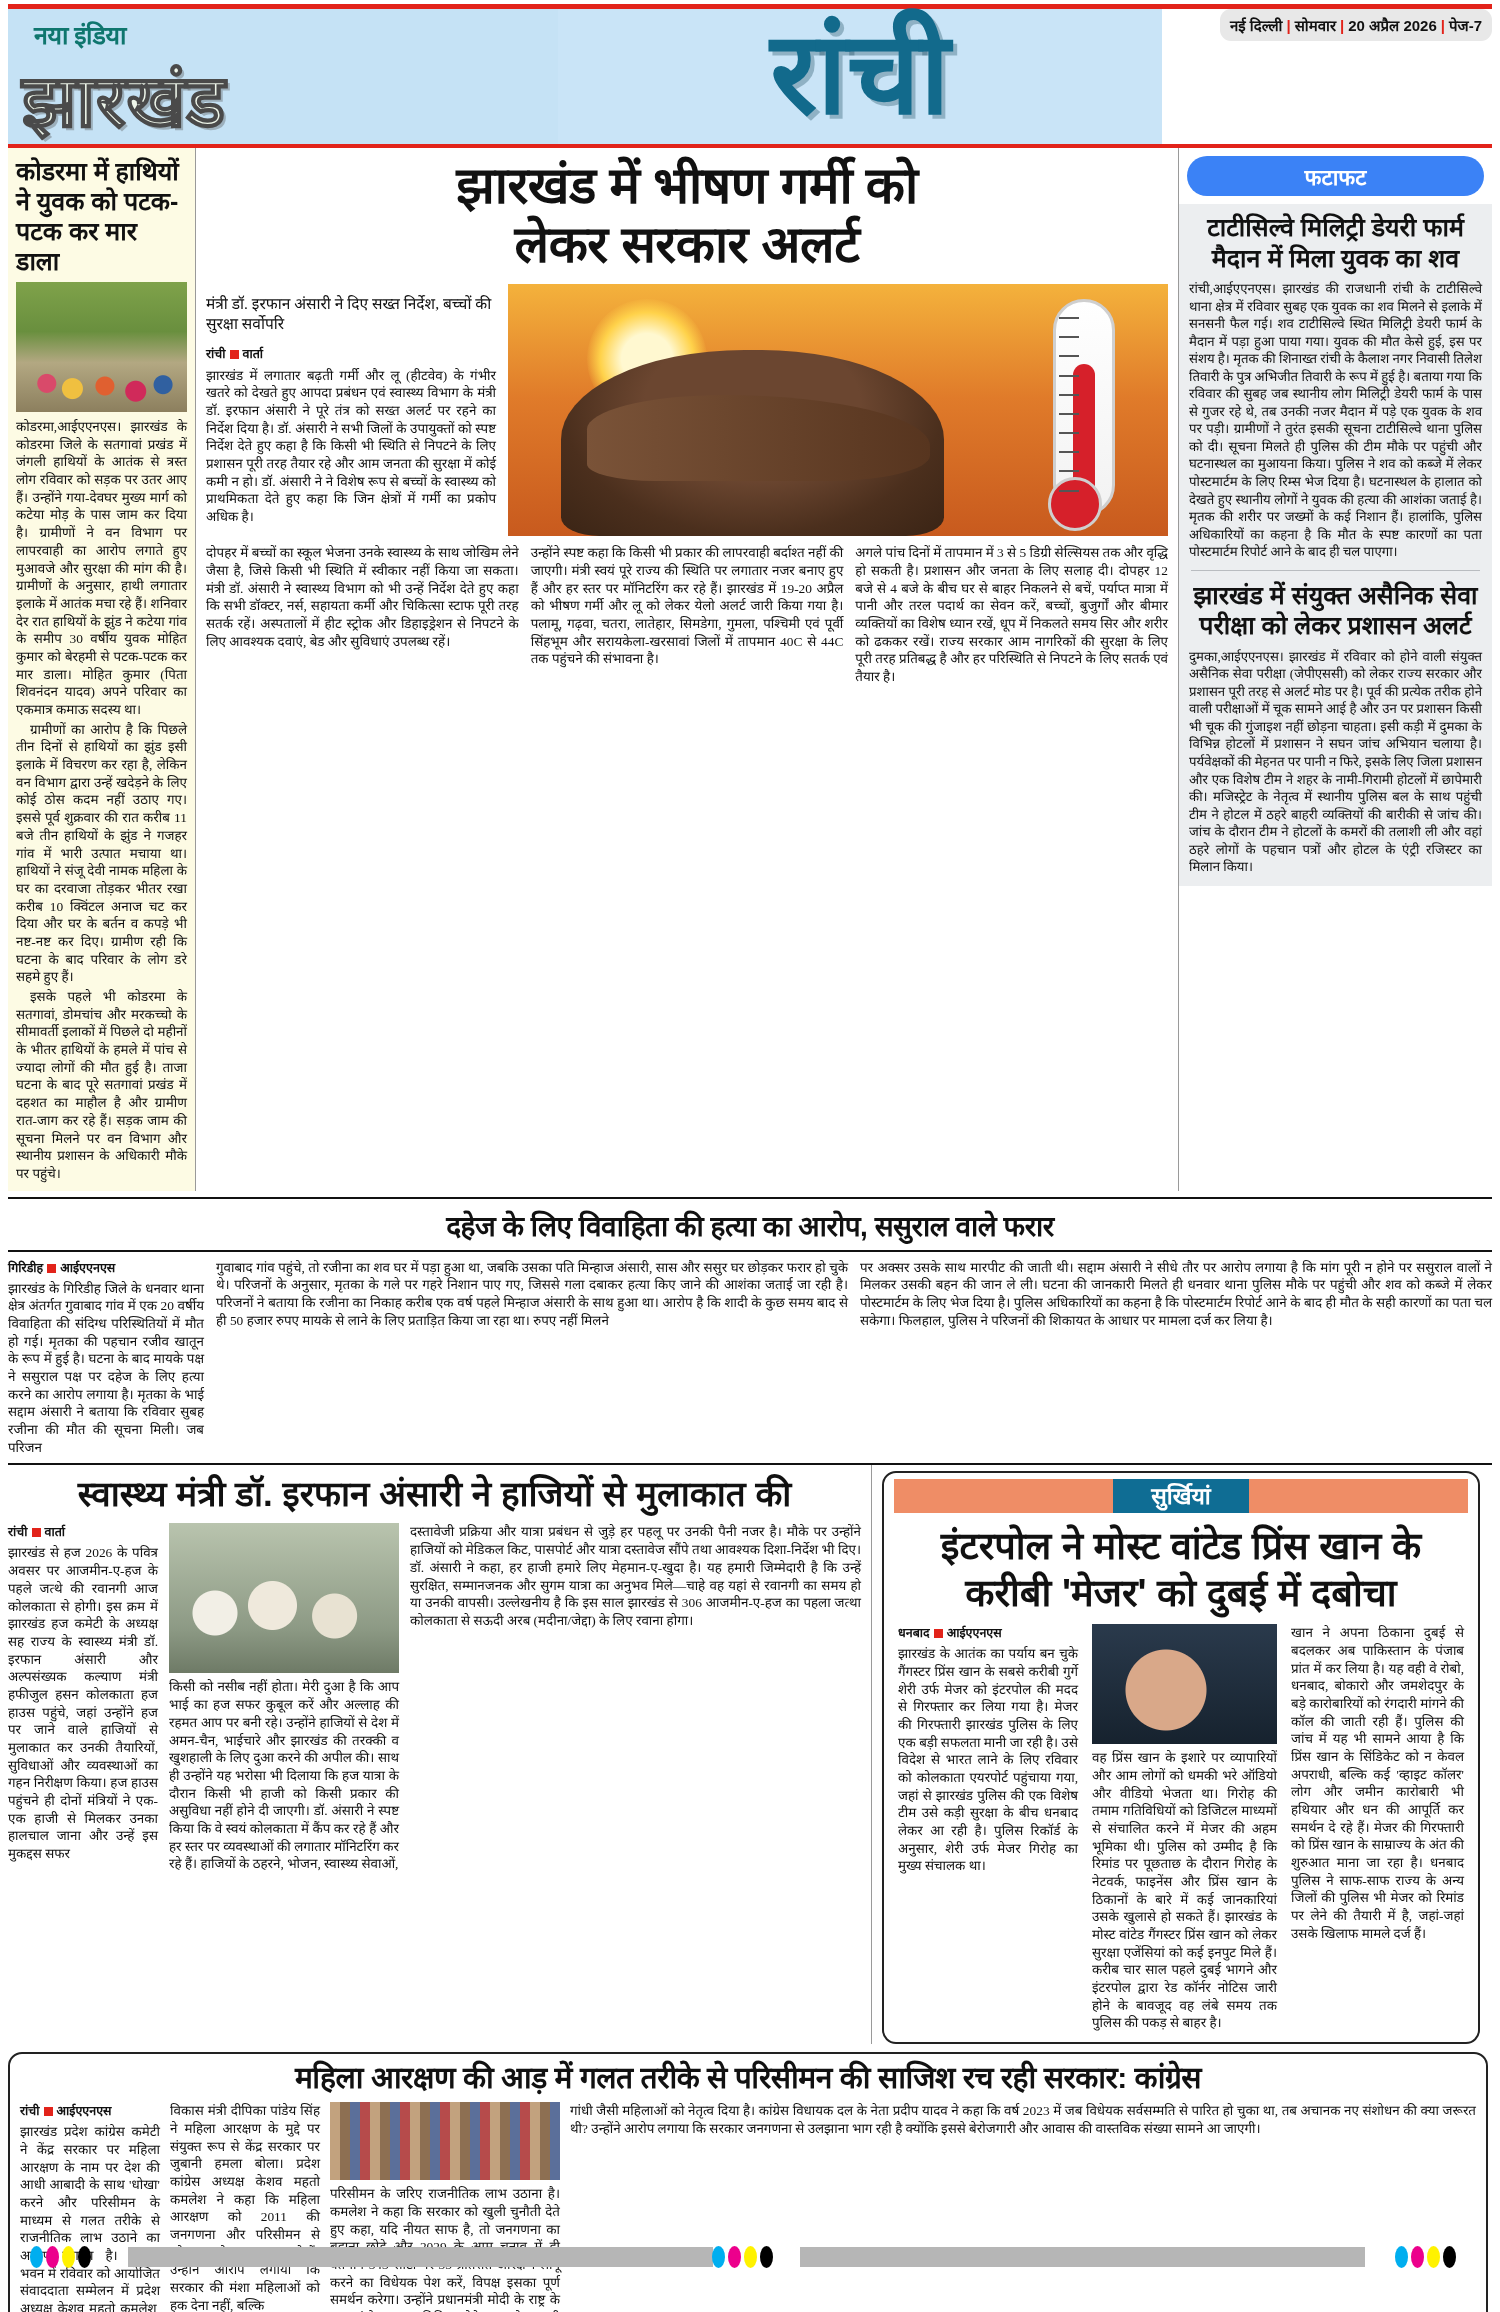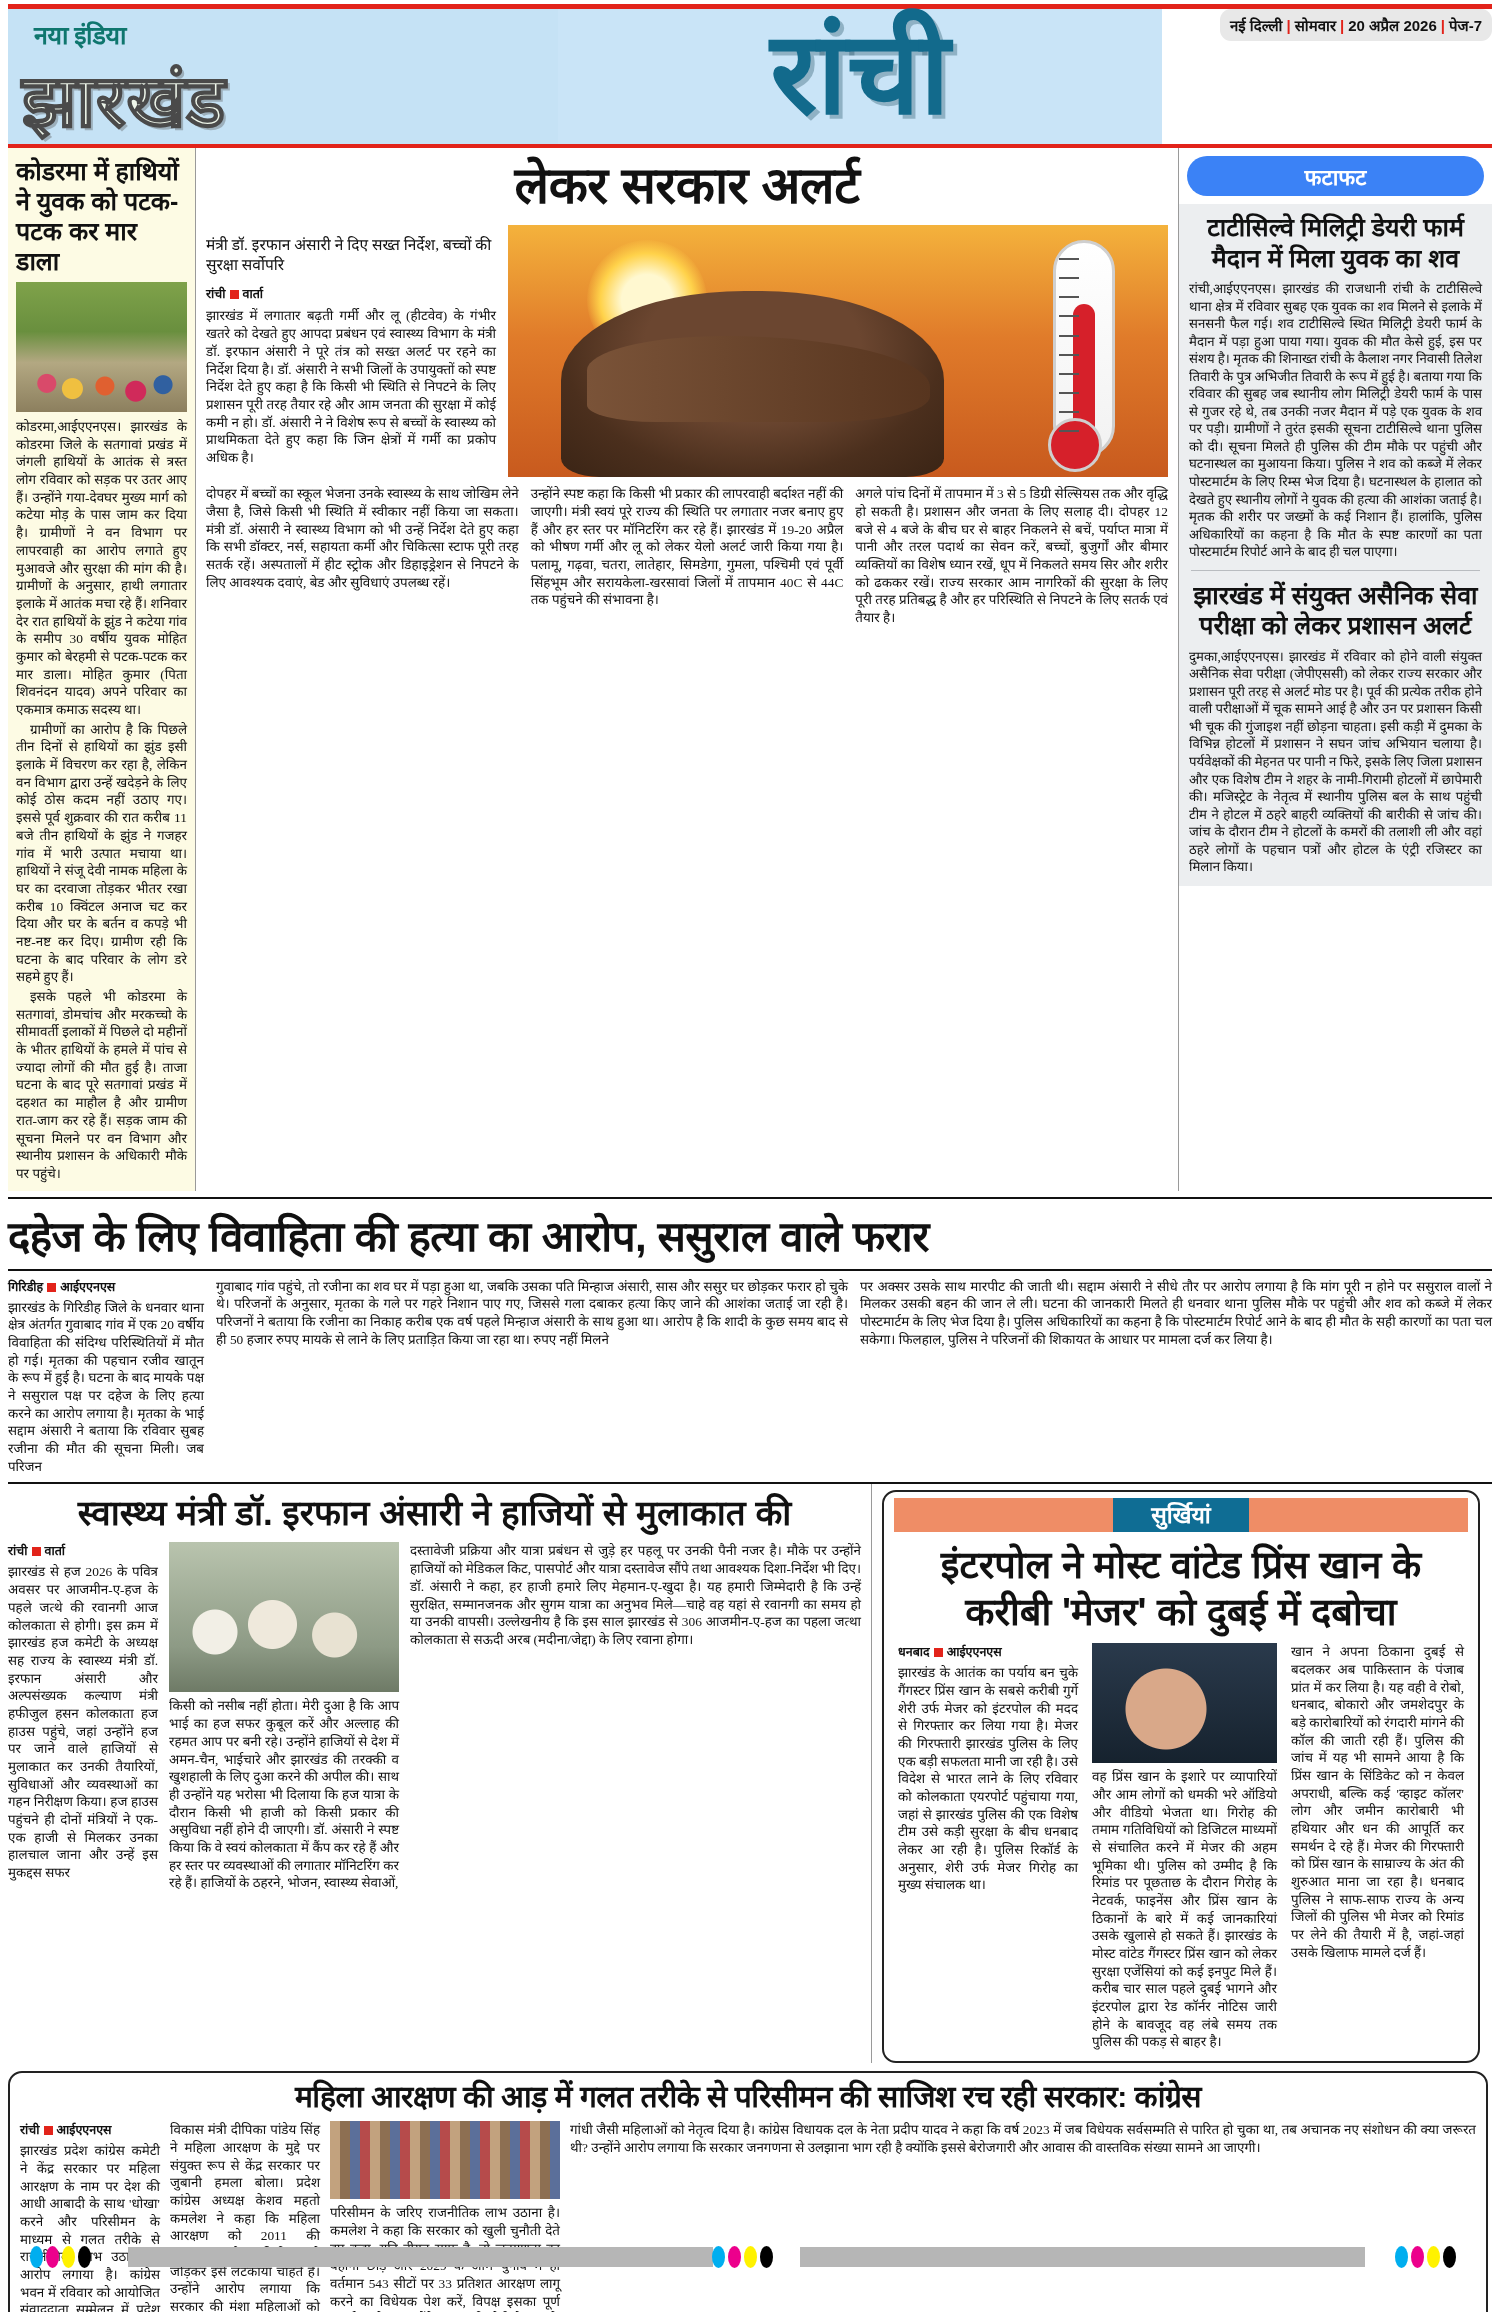--- a/index.html
+++ b/index.html
@@ -133,21 +133,21 @@
      width:22px; height:66%; background:#d6202a; border-radius:12px; }
   .therm-bulb { position:absolute; right:10%; bottom:2%; width:54px; height:54px;
      border-radius:50%; background:#d6202a; border:3px solid #cfcfcf; }
   .therm-ticks { position:absolute; right:8%; top:10%; width:62px; height:76%; }
   .therm-ticks i { position:absolute; left:6px; width:20px; height:2px; background:#555; }
 
   
   .band-rule { height:2px; background:#111; margin:6px 8px 0 8px; }
   .band-title {
     font-family:"Liberation Sans", sans-serif; font-weight:bold;
-    font-size:42px; text-align:left; padding:7px 0 6px 0; margin:0 8px;
+    font-size:28px; text-align:center; padding:7px 0 6px 0; margin:0 8px;
     border-bottom:2px solid #111; letter-spacing:-0.5px;
   }
 
   
   .hm-wrap { display:flex; margin:0 8px; }
   .hm-left { flex:1; padding:8px 10px 6px 0; border-right:1px solid #9a9a9a; }
   .hm-head {
     font-family:"Liberation Sans", sans-serif; font-weight:bold;
     font-size:35px; line-height:1.2; text-align:center; margin-bottom:8px;
   }
@@ -219,20 +219,21 @@
       <div class="side-head">कोडरमा में हाथियों ने युवक को पटक-पटक कर मार डाला</div>
       <div class="photo photo-elephant"></div>
       <div class="body-text" style="margin-top:6px;">
         <p>कोडरमा,आईएएनएस। झारखंड के कोडरमा जिले के सतगावां प्रखंड में जंगली हाथियों के आतंक से त्रस्त लोग रविवार को सड़क पर उतर आए हैं। उन्होंने गया-देवघर मुख्य मार्ग को कटेया मोड़ के पास जाम कर दिया है। ग्रामीणों ने वन विभाग पर लापरवाही का आरोप लगाते हुए मुआवजे और सुरक्षा की मांग की है। ग्रामीणों के अनुसार, हाथी लगातार इलाके में आतंक मचा रहे हैं। शनिवार देर रात हाथियों के झुंड ने कटेया गांव के समीप 30 वर्षीय युवक मोहित कुमार को बेरहमी से पटक-पटक कर मार डाला। मोहित कुमार (पिता शिवनंदन यादव) अपने परिवार का एकमात्र कमाऊ सदस्य था।</p>
         <p>ग्रामीणों का आरोप है कि पिछले तीन दिनों से हाथियों का झुंड इसी इलाके में विचरण कर रहा है, लेकिन वन विभाग द्वारा उन्हें खदेड़ने के लिए कोई ठोस कदम नहीं उठाए गए। इससे पूर्व शुक्रवार की रात करीब 11 बजे तीन हाथियों के झुंड ने गजहर गांव में भारी उत्पात मचाया था। हाथियों ने संजू देवी नामक महिला के घर का दरवाजा तोड़कर भीतर रखा करीब 10 क्विंटल अनाज चट कर दिया और घर के बर्तन व कपड़े भी नष्ट-नष्ट कर दिए। ग्रामीण रही कि घटना के बाद परिवार के लोग डरे सहमे हुए हैं।</p>
         <p>इसके पहले भी कोडरमा के सतगावां, डोमचांच और मरकच्चो के सीमावर्ती इलाकों में पिछले दो महीनों के भीतर हाथियों के हमले में पांच से ज्यादा लोगों की मौत हुई है। ताजा घटना के बाद पूरे सतगावां प्रखंड में दहशत का माहौल है और ग्रामीण रात-जाग कर रहे हैं। सड़क जाम की सूचना मिलने पर वन विभाग और स्थानीय प्रशासन के अधिकारी मौके पर पहुंचे।</p>
       </div>
     </div>
 
     <div class="col-main">
+      <div class="main-head">झारखंड में भीषण गर्मी को</div>
       <div class="main-head">लेकर सरकार अलर्ट</div>
 
       <div style="display:flex; gap:12px; margin-top:10px;">
         <div style="width:290px;">
           <div class="sub-head" style="text-align:left;">मंत्री डॉ. इरफान अंसारी ने दिए सख्त निर्देश, बच्चों की सुरक्षा सर्वोपरि</div>
           <div class="byline" style="margin:10px 0 5px 0;">
             <span>रांची</span><span class="sq"></span><span>वार्ता</span>
           </div>
           <div class="body-text">
             <p>झारखंड में लगातार बढ़ती गर्मी और लू (हीटवेव) के गंभीर खतरे को देखते हुए आपदा प्रबंधन एवं स्वास्थ्य विभाग के मंत्री डॉ. इरफान अंसारी ने पूरे तंत्र को सख्त अलर्ट पर रहने का निर्देश दिया है। डॉ. अंसारी ने सभी जिलों के उपायुक्तों को स्पष्ट निर्देश देते हुए कहा है कि किसी भी स्थिति से निपटने के लिए प्रशासन पूरी तरह तैयार रहे और आम जनता की सुरक्षा में कोई कमी न हो। डॉ. अंसारी ने ने विशेष रूप से बच्चों के स्वास्थ्य को प्राथमिकता देते हुए कहा कि जिन क्षेत्रों में गर्मी का प्रकोप अधिक है।</p>

